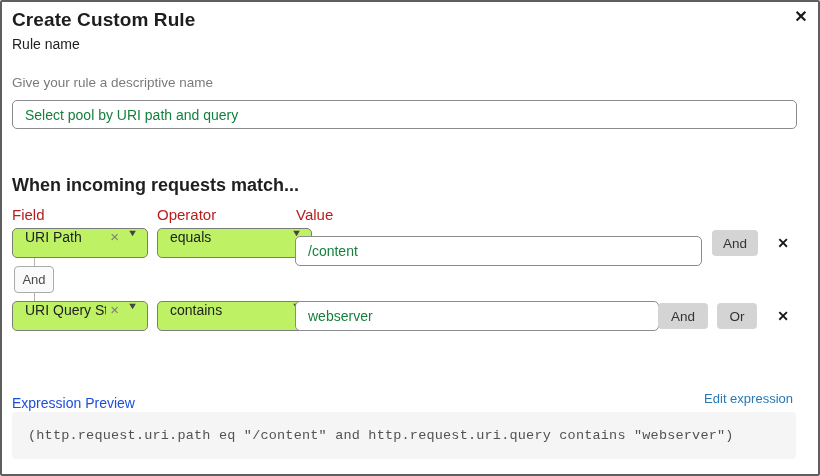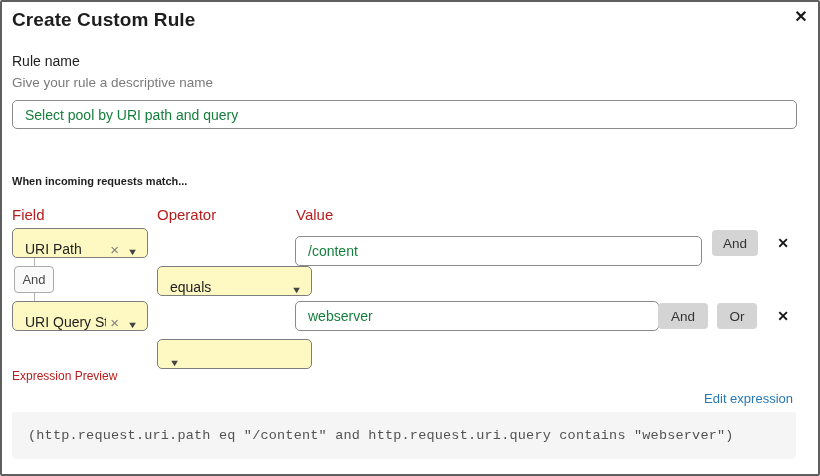--- a/index.html
+++ b/index.html
@@ -18,49 +18,49 @@
     font-size:19px; font-weight:700; color:#1d1d1d; letter-spacing:.1px;
   }
   .close-btn {
     position:absolute; right:6px; top:4px;
     background:none; border:none; cursor:pointer;
     font-size:16px; font-weight:700; color:#1a1a1a;
     width:22px; height:22px; line-height:22px; text-align:center;
   }
 
   .lbl { position:absolute; font-size:14px; color:#222; }
-  .rule-label { left:10px; top:51px; }
+  .rule-label { left:10px; top:34px; }
   .helper { position:absolute; left:10px; top:73px; font-size:13.5px; color:#7b7b7b; }
 
   .text-input {
     position:absolute; height:29px;
     border:1px solid #8b8b8b; border-radius:5px;
     padding:0 12px; font-size:14px; color:#15803d;
     font-family:"Liberation Sans", sans-serif; background:#fff; outline:none;
   }
   .rule-input { left:10px; top:98px; width:785px; }
 
-  .heading { position:absolute; left:10px; top:173px; font-size:11px; font-weight:700; color:#1f1f1f; }
+  .heading { position:absolute; left:10px; top:173px; font-size:18px; font-weight:700; color:#1f1f1f; }
 
   .col-label { position:absolute; top:204px; font-size:15px; color:#b91c1c; }
 
   .select {
-    position:absolute; height:30px; background:#fef9c3;
+    position:absolute; height:30px; background:#bef264;
     border:1px solid #7d7d7d; border-radius:5px;
-    display:flex; align-items:flex-end;
+    display:flex; align-items:flex-start;
     padding:0 10px 0 12px; font-size:14px; color:#222; cursor:pointer;
   }
   .sel-text { flex:1; white-space:nowrap; overflow:hidden; }
   .clear { font-size:15px; color:#7f7f7f; margin:0 9px 0 4px; line-height:1; cursor:pointer; }
   .caret { font-size:9px; color:#444; line-height:1; transform:scaleX(1.25); }
 
   .row1 { top:226px; }
   .row2 { top:299px; }
   .field-select { left:10px; width:136px; }
-  .op-select { left:155px; width:155px;margin-top:38px; }
+  .op-select { left:155px; width:155px; }
   .val1 { left:293px; top:234px; width:407px; height:30px; }
   .val2 { left:293px; top:299px; width:364px; height:30px; }
 
   .gray-btn {
     position:absolute; height:26px; border:none; cursor:pointer;
     background:#d4d4d4; border-radius:4px;
     font-family:"Liberation Sans", sans-serif;
     font-size:13.5px; color:#333; text-align:center;
   }
   .and1 { left:710px; top:228px; width:46px; }
@@ -78,21 +78,21 @@
   .connector-line { position:absolute; left:32px; width:1px; background:#b3b3b3; }
   .cl1 { top:256px; height:8px; }
   .cl2 { top:291px; height:8px; }
   .and-badge {
     position:absolute; left:12px; top:264px; width:40px; height:27px;
     background:#fafafa; border:1px solid #ababab; border-radius:4px;
     display:flex; align-items:center; justify-content:center;
     font-size:13px; color:#4a4a4a;
   }
 
-  .expr-label { position:absolute; left:10px; top:367px; font-size:12px; color:#b91c1c; }
+  .expr-label { position:absolute; left:10px; top:393px; font-size:14px; color:#1d4ed8; }
   .edit-link {
     position:absolute; right:25px; top:389px;
     font-size:13px; color:#2778b5; text-decoration:none; cursor:pointer;
   }
   .code-block {
     position:absolute; left:10px; top:410px; width:784px; height:47px;
     background:#f5f5f5; border-radius:4px;
     display:flex; align-items:center; padding:0 16px;
     font-family:"Liberation Mono", monospace;
     font-size:13.5px; color:#525252; letter-spacing:.2px; white-space:nowrap;
@@ -132,20 +132,21 @@
   <div class="connector-line cl1"></div>
   <div class="and-badge">And</div>
   <div class="connector-line cl2"></div>
 
   <div class="select field-select row2">
     <span class="sel-text">URI Query St...</span>
     <span class="clear">×</span>
     <span class="caret">▼</span>
   </div>
   <div class="select op-select row2">
+    <span class="sel-text">contains</span>
     <span class="caret">▼</span>
   </div>
   <input class="text-input val2" type="text" value="webserver" style="">
   <button class="gray-btn and2">And</button>
   <button class="gray-btn or2">Or</button>
   <button class="x-btn x2">✕</button>
 
   <div class="expr-label">Expression Preview</div>
   <a class="edit-link">Edit expression</a>
   <div class="code-block">(http.request.uri.path eq "/content" and http.request.uri.query contains "webserver")</div>

